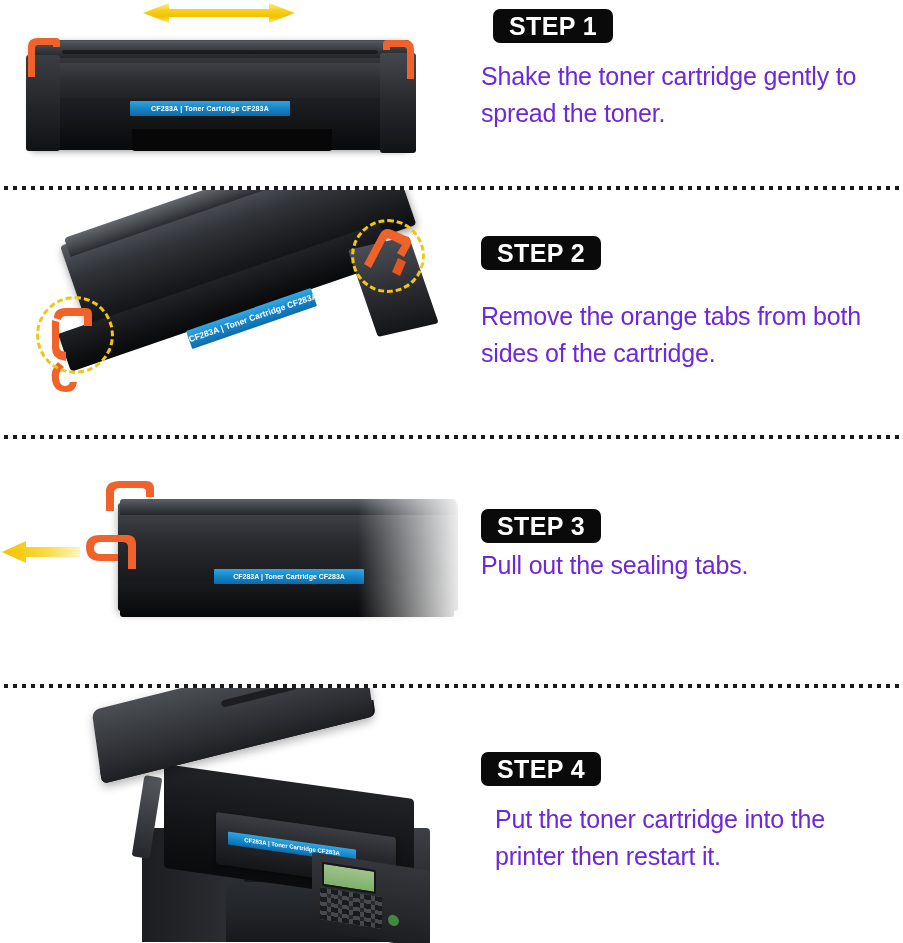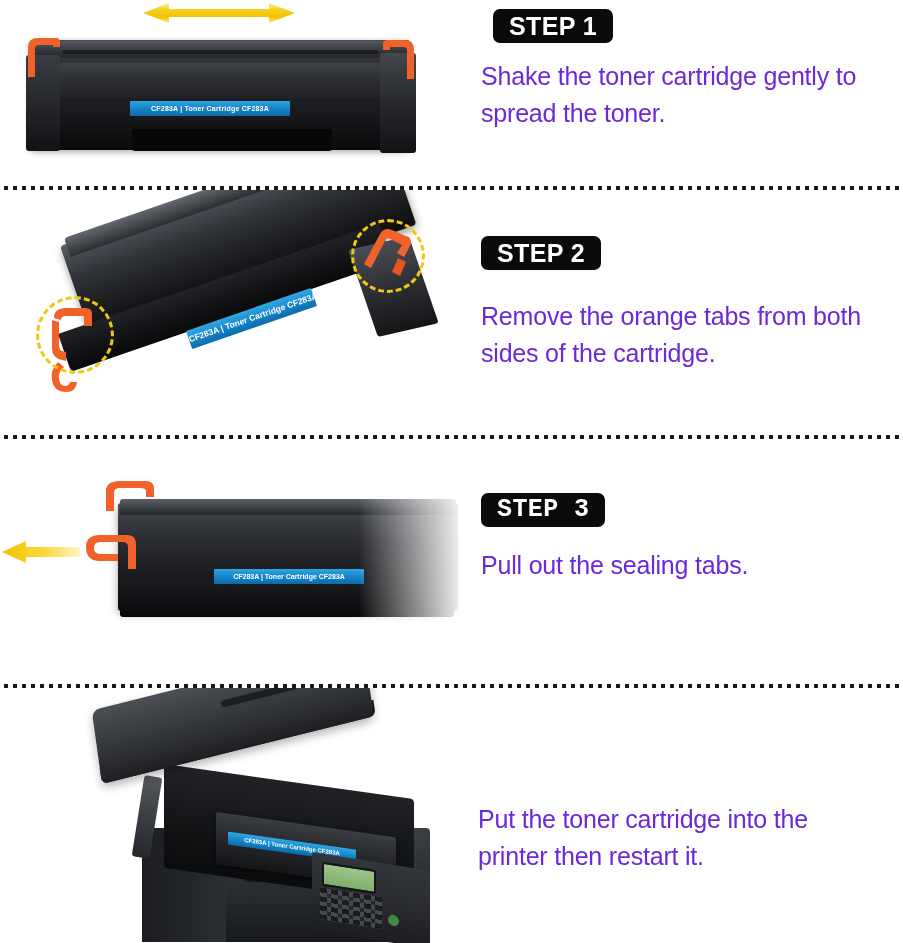--- a/index.html
+++ b/index.html
@@ -647,21 +647,21 @@
 
         <svg class="otab" style="left:-6px; top:-8px; width:58px; height:44px;" viewBox="0 0 58 44">
           <path d="M4 34 L4 14 Q4 4 18 4 L44 4 Q52 4 52 12 L52 20 L44 20 L44 14 Q44 11 38 11 L18 11 Q12 11 12 16 L12 34 Z" fill="#f1622a"></path>
         </svg>
 
         <div class="fade-right"></div>
       </div>
     </div>
 
     <div class="textcol">
-      <div class="badge" style="left:11px; top:54px;font-family:Liberation Mono, monospace;">STEP 3</div>
+      <div class="badge" style="left:11px; top:70px;">STEP 3</div>
       <div class="desc" style="left:11px; top:108px;">Pull out the sealing tabs.</div>
     </div>
   </div>
 
   <div class="separator sep3"></div>
 
   <div class="step-row row4">
 
     <div class="figure">
       <div class="printer">
@@ -684,17 +684,18 @@
 
         <div class="panel">
           <div class="lcd"></div>
           <div class="keys"></div>
           <div class="greenbtn"></div>
         </div>
       </div>
     </div>
 
     <div class="textcol">
-      <div class="desc" style="left:8px; top:113px;">Put the toner cartridge into the printer then restart it.</div>
+      <div class="badge" style="left:11px; top:64px;">STEP 4</div>
+      <div class="desc" style="left:25px; top:113px;">Put the toner cartridge into the printer then restart it.</div>
     </div>
   </div>
 
 </div>
 
 </body></html>

